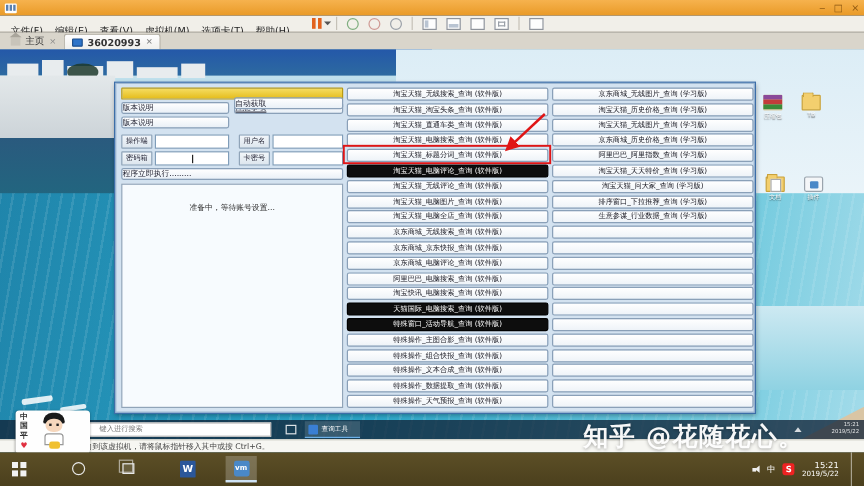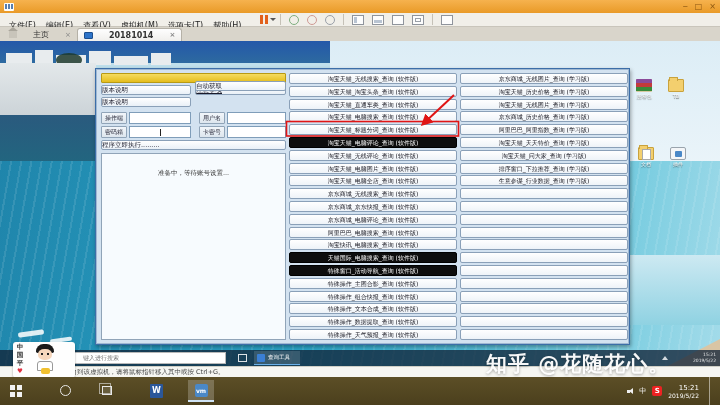--- a/index.html
+++ b/index.html
@@ -26,21 +26,21 @@
     border-left:3px solid transparent; border-right:3px solid transparent; border-top:3px solid #555; }
   .tbi.circle { width:10px; height:10px; border:1.4px solid #9aa0a8; border-radius:50%; }
   .tbi.circle.g { border-color:#7fae7f; } .tbi.circle.r { border-color:#cf9a94; }
   .tbi.rect { border:1.4px solid #8f949c; background:#fdfdfd; }
   .tbi.rect.leftbar::before { content:""; position:absolute; left:1px; top:1px; bottom:1px; width:3px; background:#b9c4d2; }
   .tbi.rect.botbar::before { content:""; position:absolute; left:1px; bottom:1px; right:1px; height:3px; background:#b9c4d2; }
   .tbi.rect.corners::before { content:""; position:absolute; inset:2px; border:1px dashed #9aa0a8; }
   .tb-sep { width:1px; height:11px; background:#c5c1b7; }
 
   #tabbar { position:absolute; left:0; top:27px; width:720px; height:14px; background:#d9d5cb; display:flex; align-items:flex-end; padding-left:3px; }
-  .tab { height:13px; display:flex; align-items:center; gap:16px; padding:0 6px; font-size:8px; color:#333; }
+  .tab { height:13px; display:flex; align-items:center; gap:4px; padding:0 6px; font-size:8px; color:#333; }
   .tab .x { font-size:7px; color:#888; }
   .tab.home { background:transparent; }
   .tab.active { background:linear-gradient(#fefefe,#f0efec); border:1px solid #b5b1a7; border-bottom:none;
     border-radius:3px 3px 0 0; font-weight:bold; }
   .house-icon { width:8px; height:7px; position:relative; background:#c8c4ba; }
   .house-icon::before { content:""; position:absolute; left:-1px; top:-4px; border-left:5px solid transparent; border-right:5px solid transparent; border-bottom:4px solid #a9a59b; }
   .screen-icon { width:9px; height:7px; background:#2e74c9; border:1px solid #1d4f8e; border-radius:1px; }
 
   
   #vm-screen { position:absolute; left:0; top:41px; width:720px; height:336px; overflow:hidden; background:#bfe0ec; }
@@ -202,21 +202,21 @@
 </div>
 
 <div id="tabbar">
   <span class="tab home">
     <span class="house-icon"></span>
     <span>主页</span>
     <span class="x">×</span>
   </span>
   <span class="tab active">
     <span class="screen-icon"></span>
-    <span>20181014</span>
+    <span>36020993</span>
     <span class="x">×</span>
   </span>
 </div>
 
 <div id="vm-screen">
 
   <div class="wp" id="wp-sea-top"></div>
   <div class="wp" id="wp-sky-right"></div>
   <div class="wp" id="wp-buildings">
     <i style="width:26px;height:12px;"></i>

